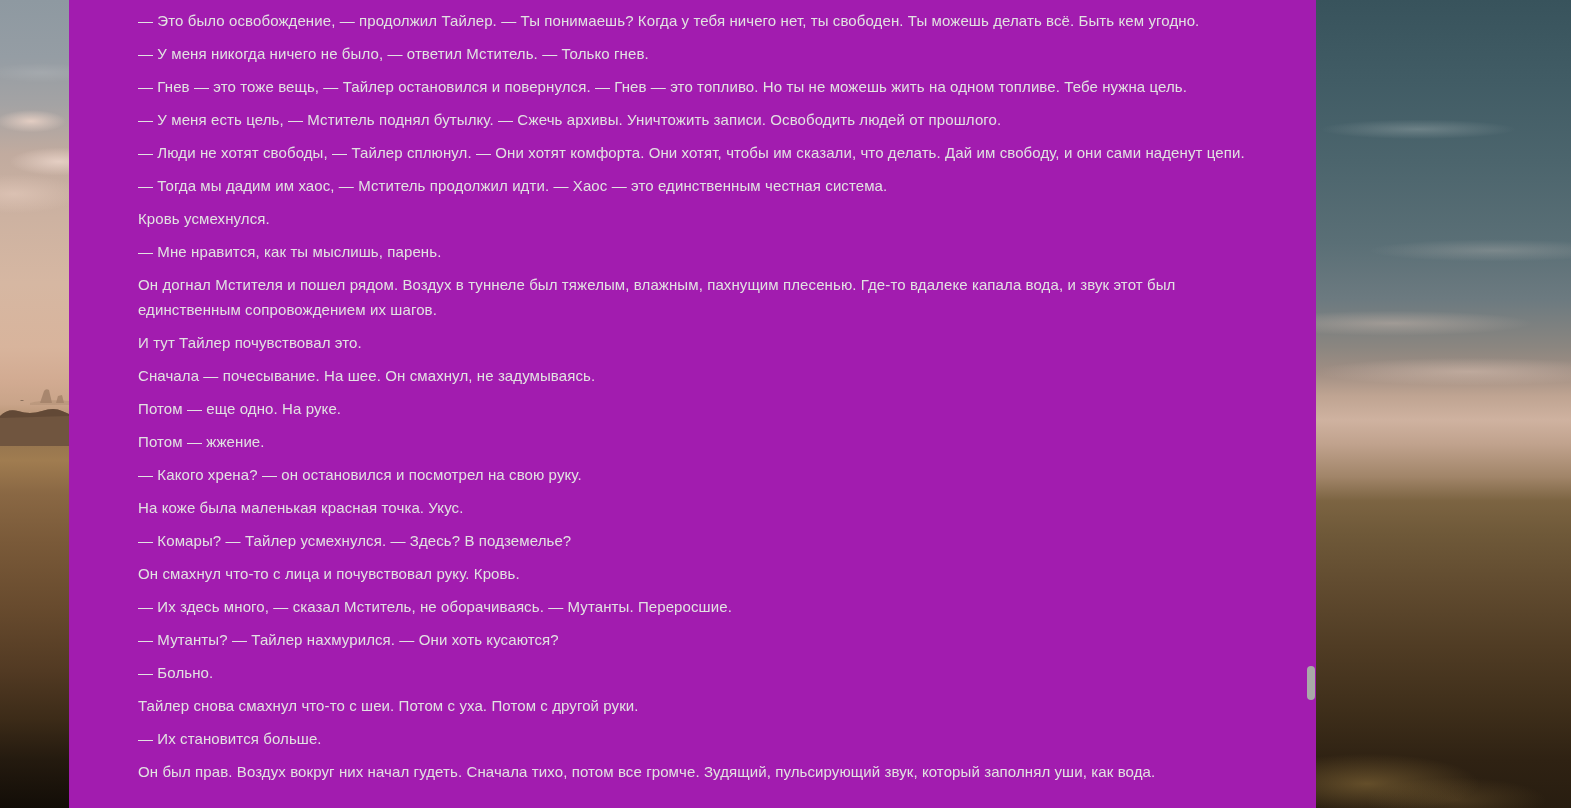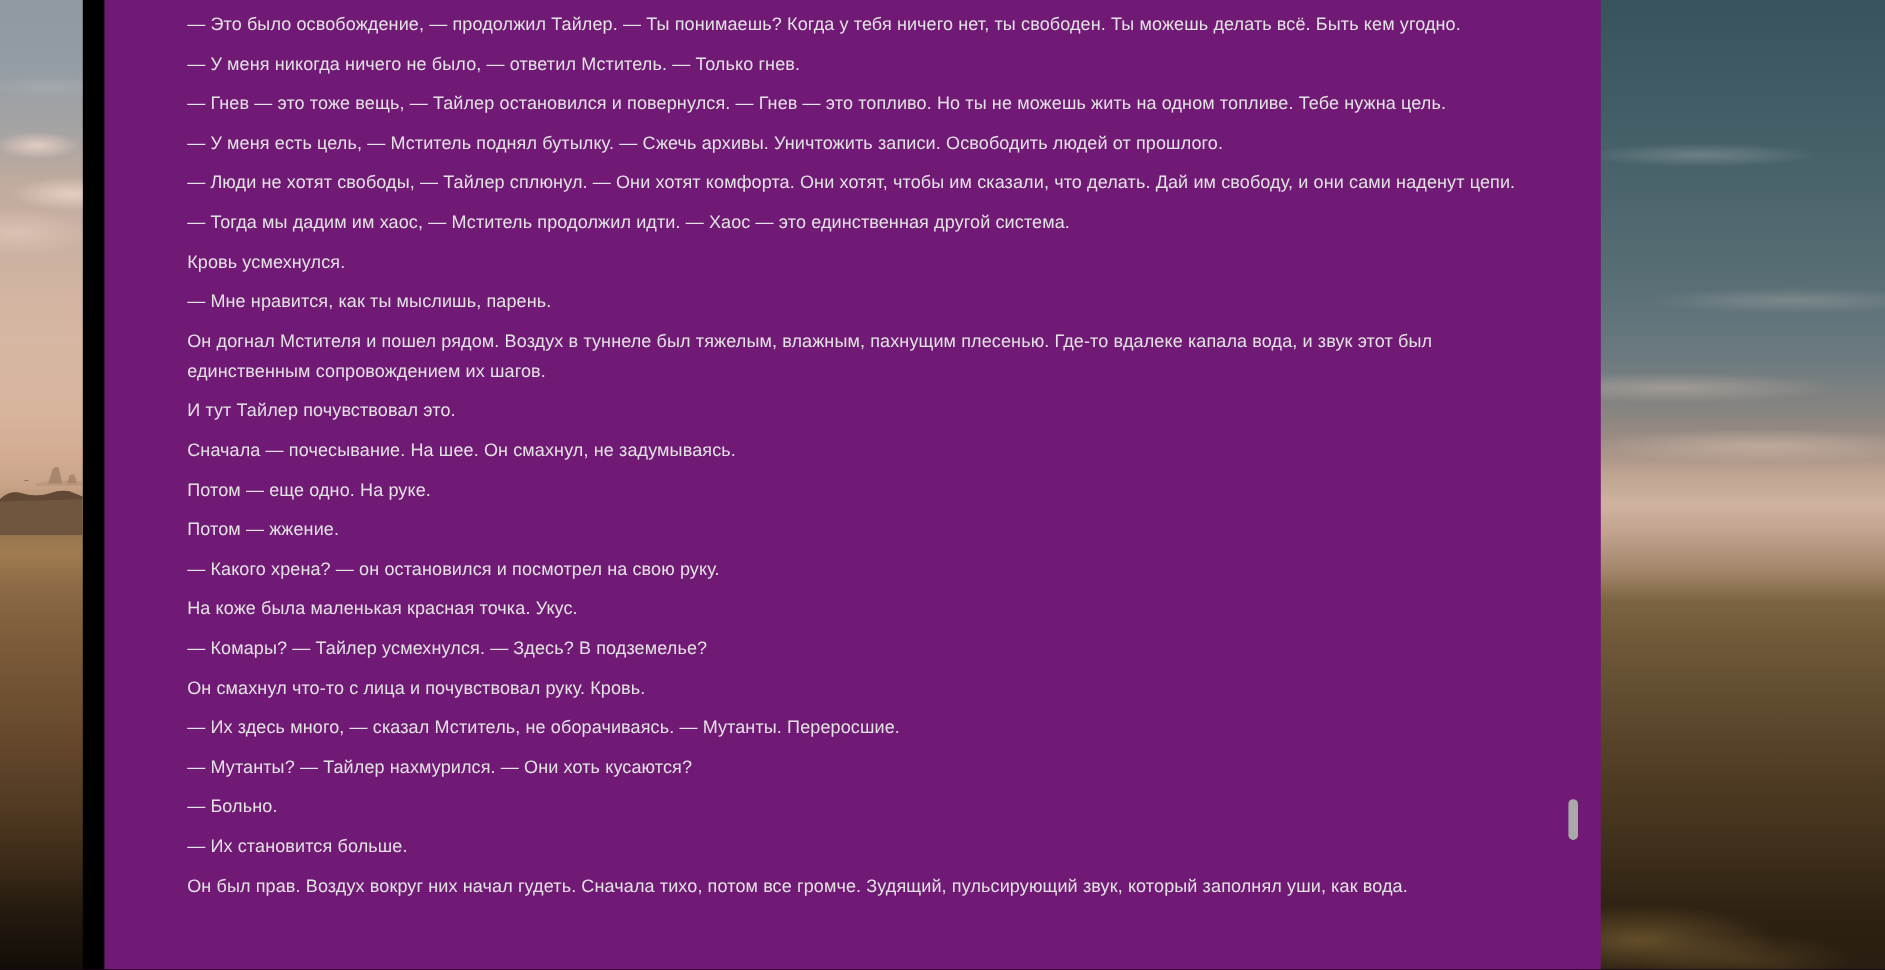--- a/index.html
+++ b/index.html
@@ -41,22 +41,22 @@
       linear-gradient(180deg,
         #38535c 0%, #415c65 10%, #4c656d 20%, #5a6f76 30%,
         #6c7a80 37%, #8b8680 43%, #a08e83 46%, #bfa492 49%,
         #cfb2a0 52%, #c0a28d 55%, #a18569 59%,
         #7c6442 62%, #6f5939 66%, #624c30 72%,
         #503c24 80%, #3e2e1a 88%, #2f2213 94%, #281d10 100%);
   }
 
   
   .reader-panel{
-    position:absolute;left:87px;top:0;width:1247px;height:808px;
-    background:#701a75;
+    position:absolute;left:69px;top:0;width:1247px;height:808px;
+    background:#a21caf;
     box-sizing:border-box;
     padding:8px 54px 0 69px;
     overflow:hidden;
   }
   .para{
     margin:0 0 8px 0;
     color:#e2e2e2;
     font-size:15px;
     line-height:25px;
     letter-spacing:.1px;
@@ -88,35 +88,36 @@
     
   </div>
 
   <div class="reader-panel">
     <div>
         <p class="para">— Это было освобождение, — продолжил Тайлер. — Ты понимаешь? Когда у тебя ничего нет, ты свободен. Ты можешь делать всё. Быть кем угодно.</p>
         <p class="para">— У меня никогда ничего не было, — ответил Мститель. — Только гнев.</p>
         <p class="para">— Гнев — это тоже вещь, — Тайлер остановился и повернулся. — Гнев — это топливо. Но ты не можешь жить на одном топливе. Тебе нужна цель.</p>
         <p class="para">— У меня есть цель, — Мститель поднял бутылку. — Сжечь архивы. Уничтожить записи. Освободить людей от прошлого.</p>
         <p class="para">— Люди не хотят свободы, — Тайлер сплюнул. — Они хотят комфорта. Они хотят, чтобы им сказали, что делать. Дай им свободу, и они сами наденут цепи.</p>
-        <p class="para">— Тогда мы дадим им хаос, — Мститель продолжил идти. — Хаос — это единственная другой система.</p>
+        <p class="para">— Тогда мы дадим им хаос, — Мститель продолжил идти. — Хаос — это единственным честная система.</p>
         <p class="para">Кровь усмехнулся.</p>
         <p class="para">— Мне нравится, как ты мыслишь, парень.</p>
         <p class="para">Он догнал Мстителя и пошел рядом. Воздух в туннеле был тяжелым, влажным, пахнущим плесенью. Где-то вдалеке капала вода, и звук этот был единственным сопровождением их шагов.</p>
         <p class="para">И тут Тайлер почувствовал это.</p>
         <p class="para">Сначала — почесывание. На шее. Он смахнул, не задумываясь.</p>
         <p class="para">Потом — еще одно. На руке.</p>
         <p class="para">Потом — жжение.</p>
         <p class="para">— Какого хрена? — он остановился и посмотрел на свою руку.</p>
         <p class="para">На коже была маленькая красная точка. Укус.</p>
         <p class="para">— Комары? — Тайлер усмехнулся. — Здесь? В подземелье?</p>
         <p class="para">Он смахнул что-то с лица и почувствовал руку. Кровь.</p>
         <p class="para">— Их здесь много, — сказал Мститель, не оборачиваясь. — Мутанты. Переросшие.</p>
         <p class="para">— Мутанты? — Тайлер нахмурился. — Они хоть кусаются?</p>
         <p class="para">— Больно.</p>
+        <p class="para">Тайлер снова смахнул что-то с шеи. Потом с уха. Потом с другой руки.</p>
         <p class="para">— Их становится больше.</p>
         <p class="para">Он был прав. Воздух вокруг них начал гудеть. Сначала тихо, потом все громче. Зудящий, пульсирующий звук, который заполнял уши, как вода.</p>
       </div>
   </div>
 
   <div class="scrollbar-thumb"></div>
 
 </div>
 
 </body></html>

